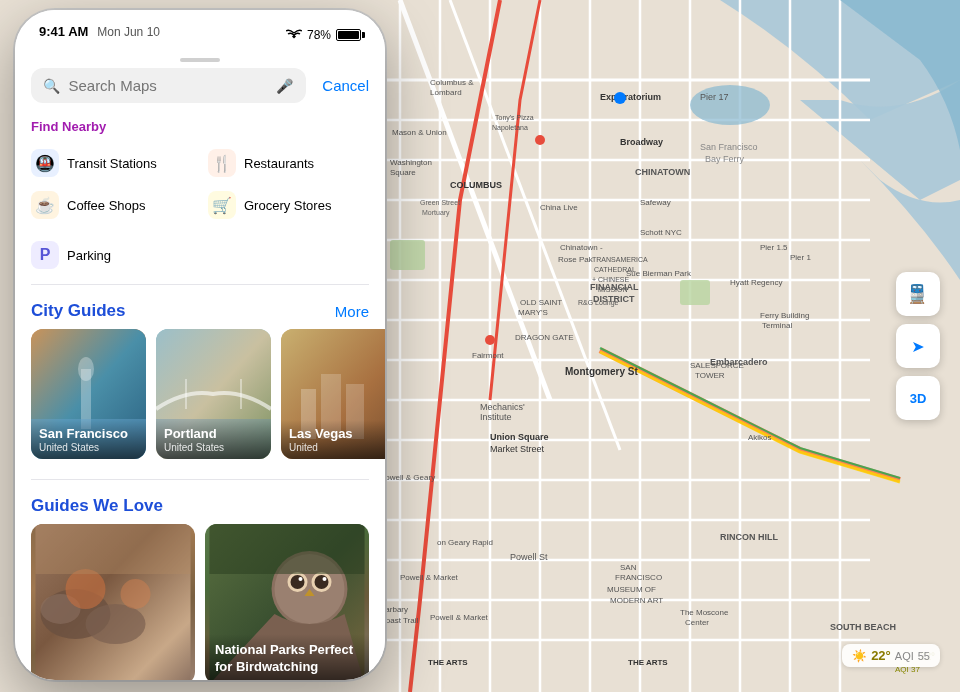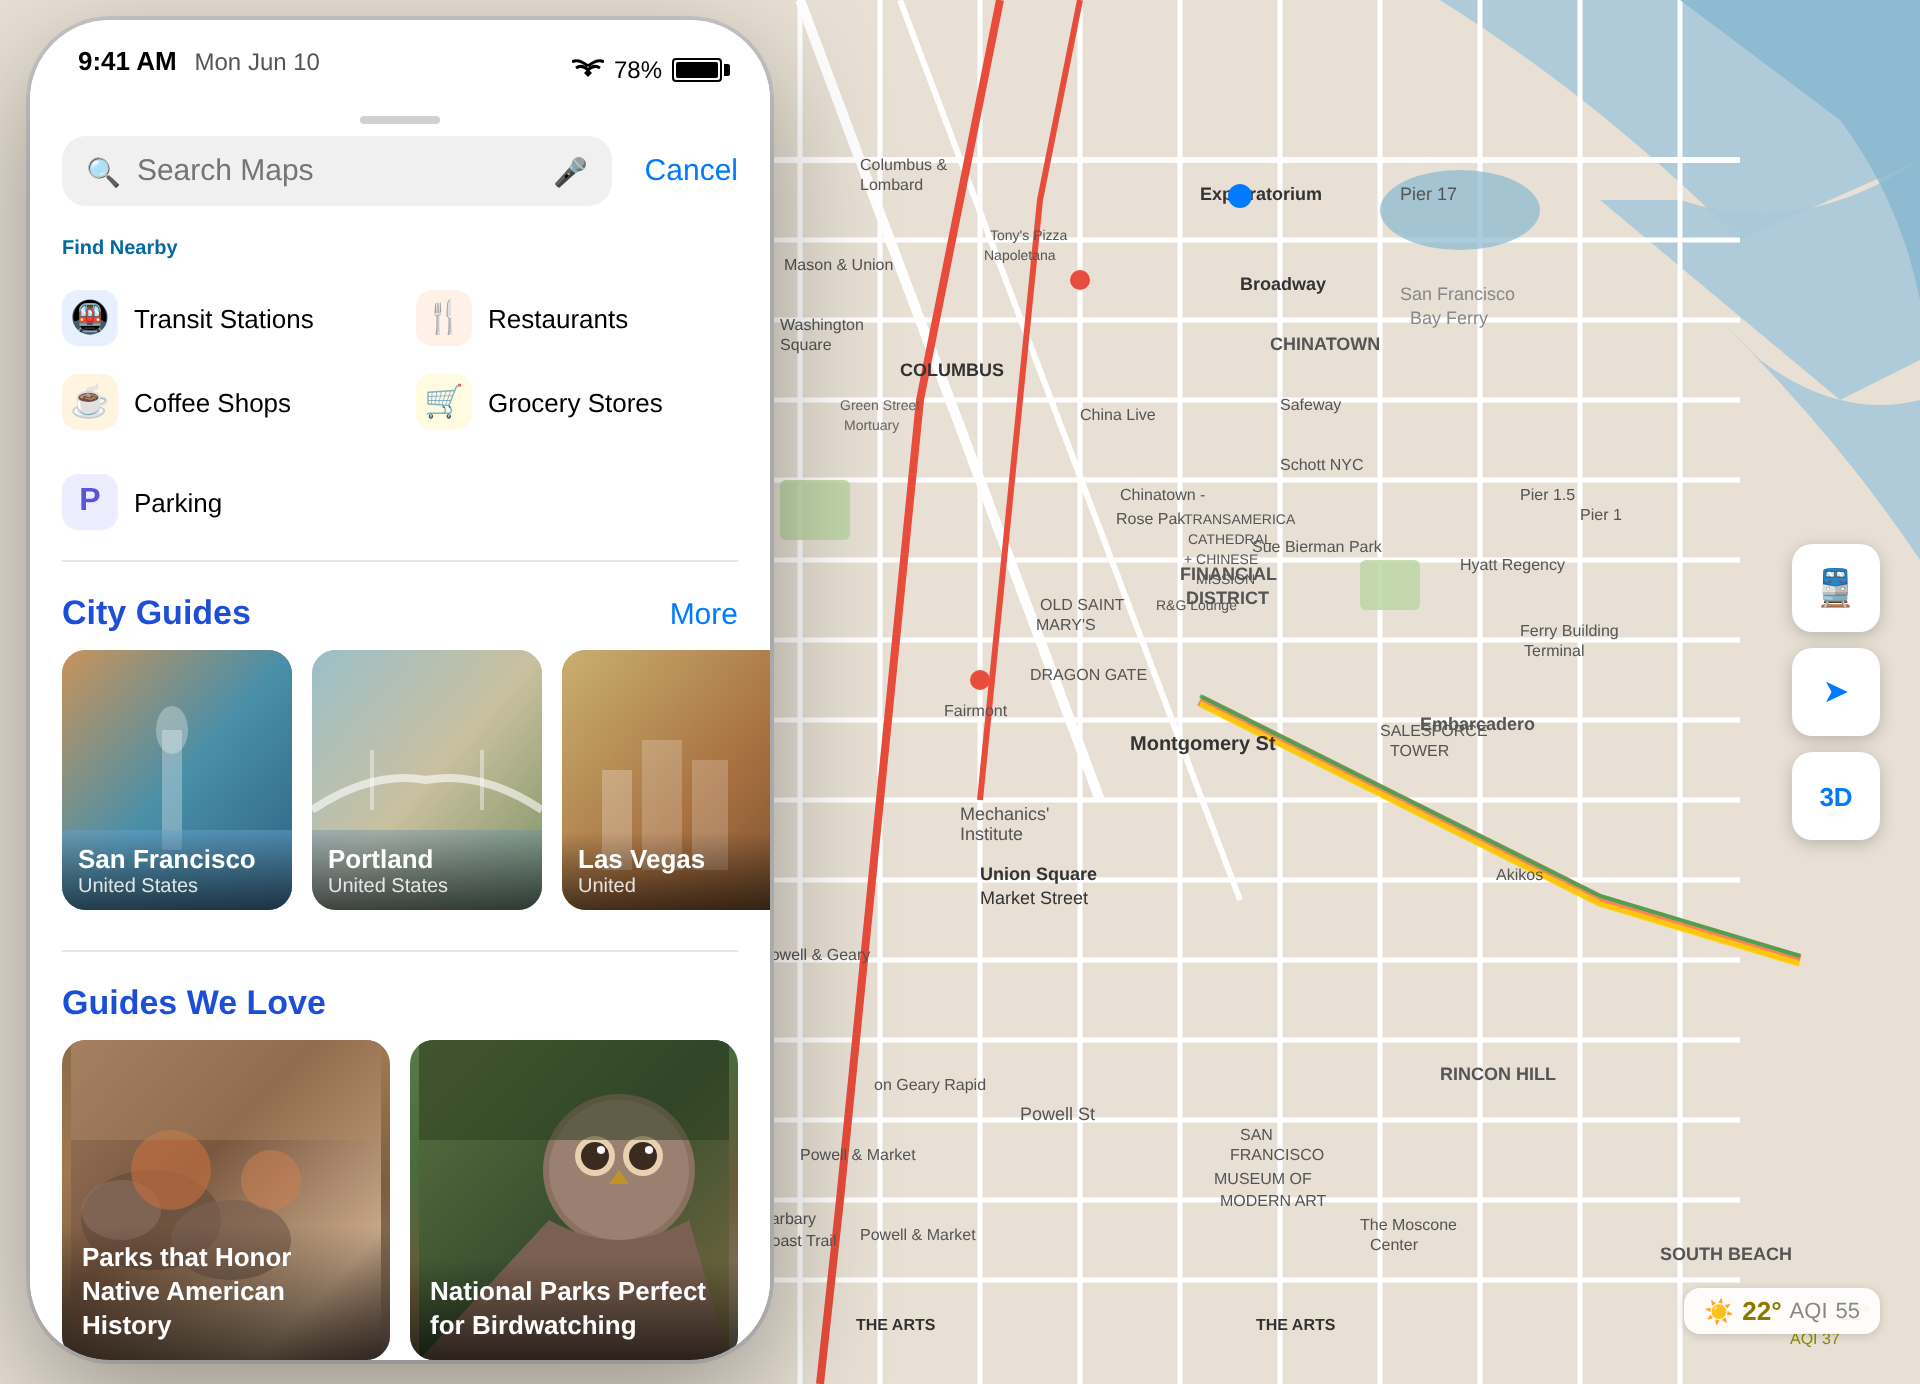--- a/index.html
+++ b/index.html
@@ -121,23 +121,23 @@
       font-size: 15px;
       cursor: pointer;
       padding-left: 8px;
       background: none;
       border: none;
       font-family: inherit;
     }
 
     
     .section-label {
-      font-size: 10px;
+      font-size: 13px;
       font-weight: 600;
-      color: #0369a1;
+      color: #a21caf;
       padding: 4px 16px 8px 16px;
       text-transform: none;
     }
 
     .nearby-grid {
       display: grid;
       grid-template-columns: 1fr 1fr;
       gap: 0;
       padding: 0 8px;
       margin-bottom: 8px;
@@ -665,23 +665,20 @@
 
           <ellipse cx="40" cy="90" rx="35" ry="25" fill="#6a5040" opacity="0.8"></ellipse>
           <ellipse cx="80" cy="100" rx="30" ry="20" fill="#7a6050" opacity="0.7"></ellipse>
           <ellipse cx="25" cy="85" rx="20" ry="15" fill="#8a7060" opacity="0.6"></ellipse>
 
           <circle cx="50" cy="65" r="20" fill="#c87040" opacity="0.6"></circle>
           <circle cx="100" cy="70" r="15" fill="#d08050" opacity="0.5"></circle>
 
           <rect x="0" y="0" width="155" height="50" fill="rgba(180,140,100,0.4)"></rect>
         </svg>
-        <div class="guide-card-overlay">
-          <div class="guide-card-title">Parks that Honor Native American History</div>
-        </div>
       </div>
 
       <div class="guide-card birds-bg">
         <svg width="100%" height="100%" viewBox="0 0 155 160" style="position:absolute;top:0;left:0;">
           <defs>
             <linearGradient id="birdsGrad" x1="0%" y1="0%" x2="100%" y2="100%">
               <stop offset="0%" style="stop-color:#5a7040"></stop>
               <stop offset="50%" style="stop-color:#3a5030"></stop>
               <stop offset="100%" style="stop-color:#7a6840"></stop>
             </linearGradient>

